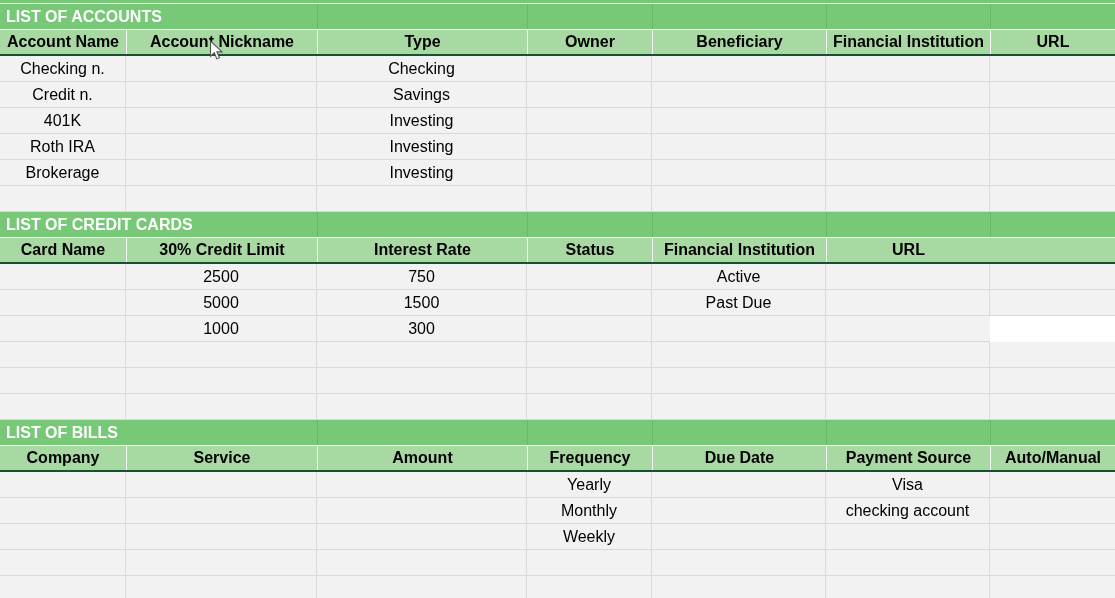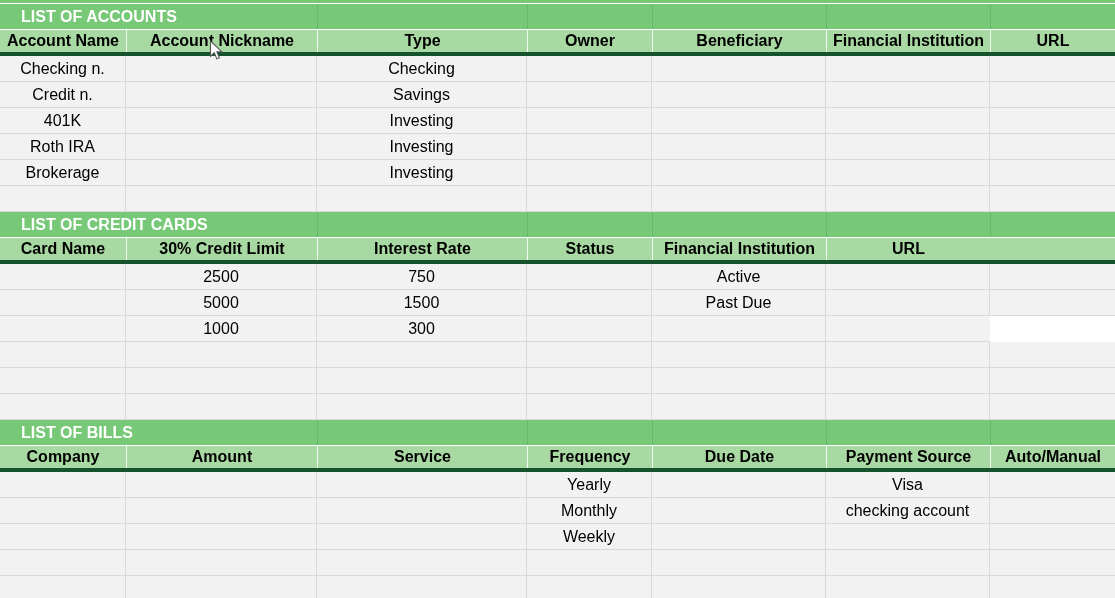--- a/index.html
+++ b/index.html
@@ -23,29 +23,29 @@
     grid-template-columns:126px 191px 210px 125px 174px 164px 125px;
     height:26px;box-sizing:border-box;
   }
   .section-bar{
     background:var(--section-bar);
     border-bottom:1px solid #ffffff;
   }
   .section-bar .title-cell{
     grid-column:1 / 3;
     color:#ffffff;font-weight:bold;font-size:16px;
-    display:flex;align-items:center;padding-left:21px;
+    display:flex;align-items:center;padding-left:6px;
     white-space:nowrap;overflow:visible;
   }
   .section-bar .bar-cell{
     border-left:1px solid var(--bar-divider);box-sizing:border-box;
   }
   .header-row{
     background:var(--header-row);
-    border-bottom:4px solid #14532d;
+    border-bottom:2px solid #14532d;
   }
   .header-cell{
     display:flex;align-items:center;justify-content:center;
     font-weight:bold;font-size:16px;color:#000000;
     border-left:1px solid rgba(255,255,255,0.85);box-sizing:border-box;
     white-space:nowrap;
   }
   .header-cell:first-child{border-left:none;}
   .data-row .cell{
     background:var(--cell-fill);
@@ -215,22 +215,22 @@
       <div class="row section-bar">
         <div class="title-cell">LIST OF BILLS</div>
         <div class="bar-cell"></div>
         <div class="bar-cell"></div>
         <div class="bar-cell"></div>
         <div class="bar-cell"></div>
         <div class="bar-cell"></div>
       </div>
       <div class="row header-row">
         <div class="header-cell">Company</div>
+        <div class="header-cell">Service</div>
         <div class="header-cell">Amount</div>
-        <div class="header-cell">Service</div>
         <div class="header-cell">Frequency</div>
         <div class="header-cell">Due Date</div>
         <div class="header-cell">Payment Source</div>
         <div class="header-cell">Auto/Manual</div>
       </div>
       <div class="row data-row">
         <div class="cell"></div>
         <div class="cell"></div>
         <div class="cell"></div>
         <div class="cell">Yearly</div>

